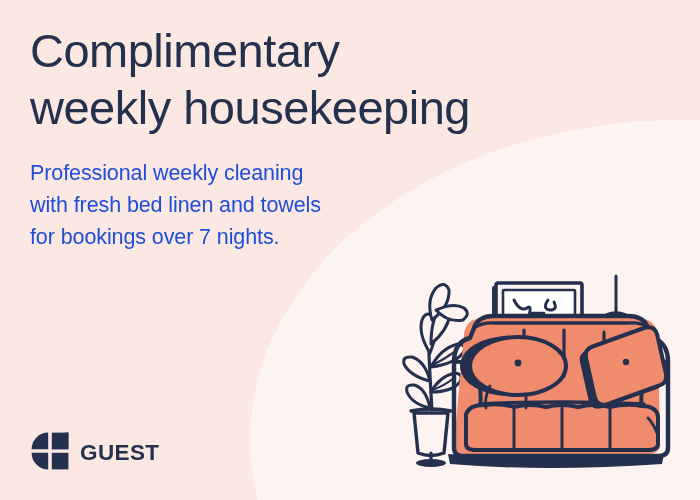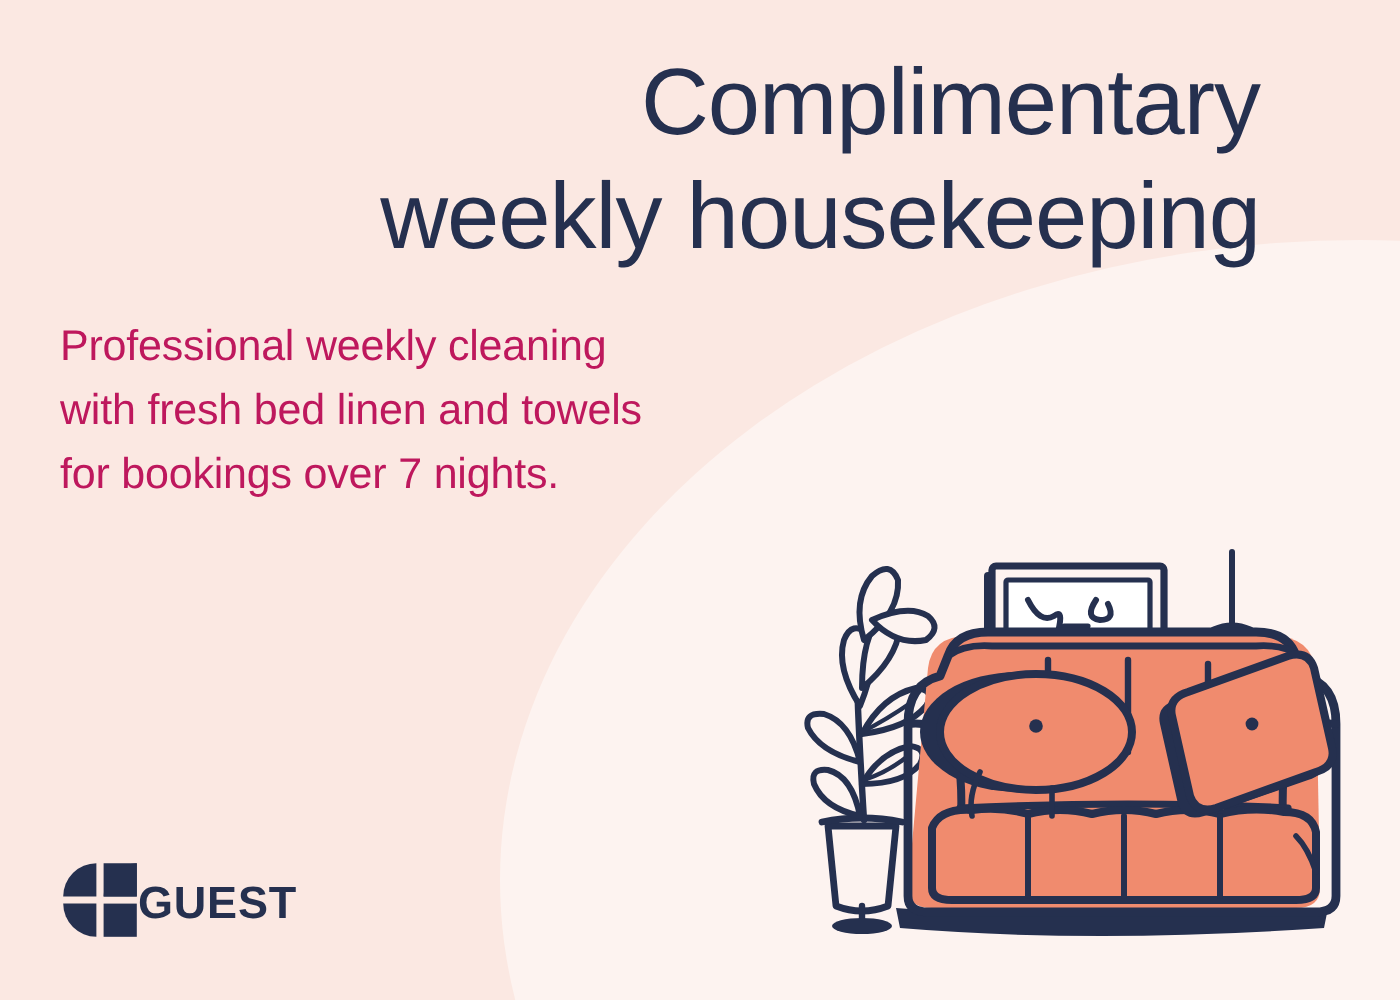--- a/index.html
+++ b/index.html
@@ -42,39 +42,39 @@
     width: 600px;
   }
   .headline {
     margin: 0;
     color: #25304f;
     font-size: 47px;
     font-weight: 300;
     line-height: 1.22;
     letter-spacing: -0.5px;
     white-space: pre-line;
-    text-align: right;
   }
   .subcopy {
     margin: 20px 0 0 0;
-    color: #be185d;
+    color: #1d4ed8;
     font-size: 21.5px;
     font-weight: 400;
     line-height: 1.5;
     letter-spacing: -0.1px;
     white-space: pre-line;
   }
 
   
   .logo {
     position: absolute;
     left: 31px;
     bottom: 26px;
     display: flex;
     align-items: center;
+    gap: 11px;
   }
   .logo-mark { display: block; }
   .logo-words {
     display: flex;
     flex-direction: column;
     line-height: 0.98;
   }
   .logo-words span {
     color: #25304f;
     font-size: 22.5px;

